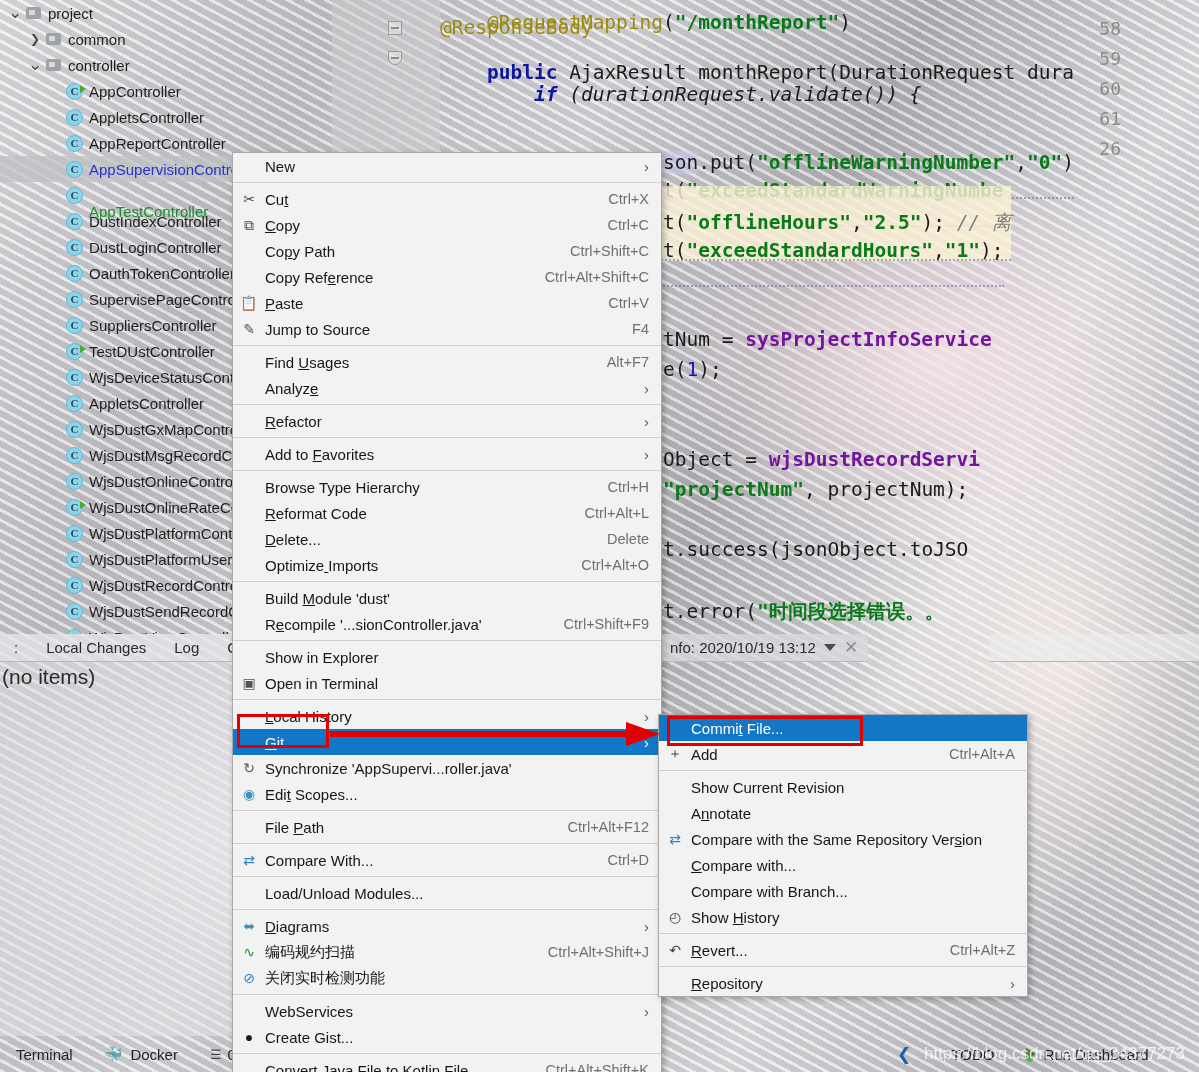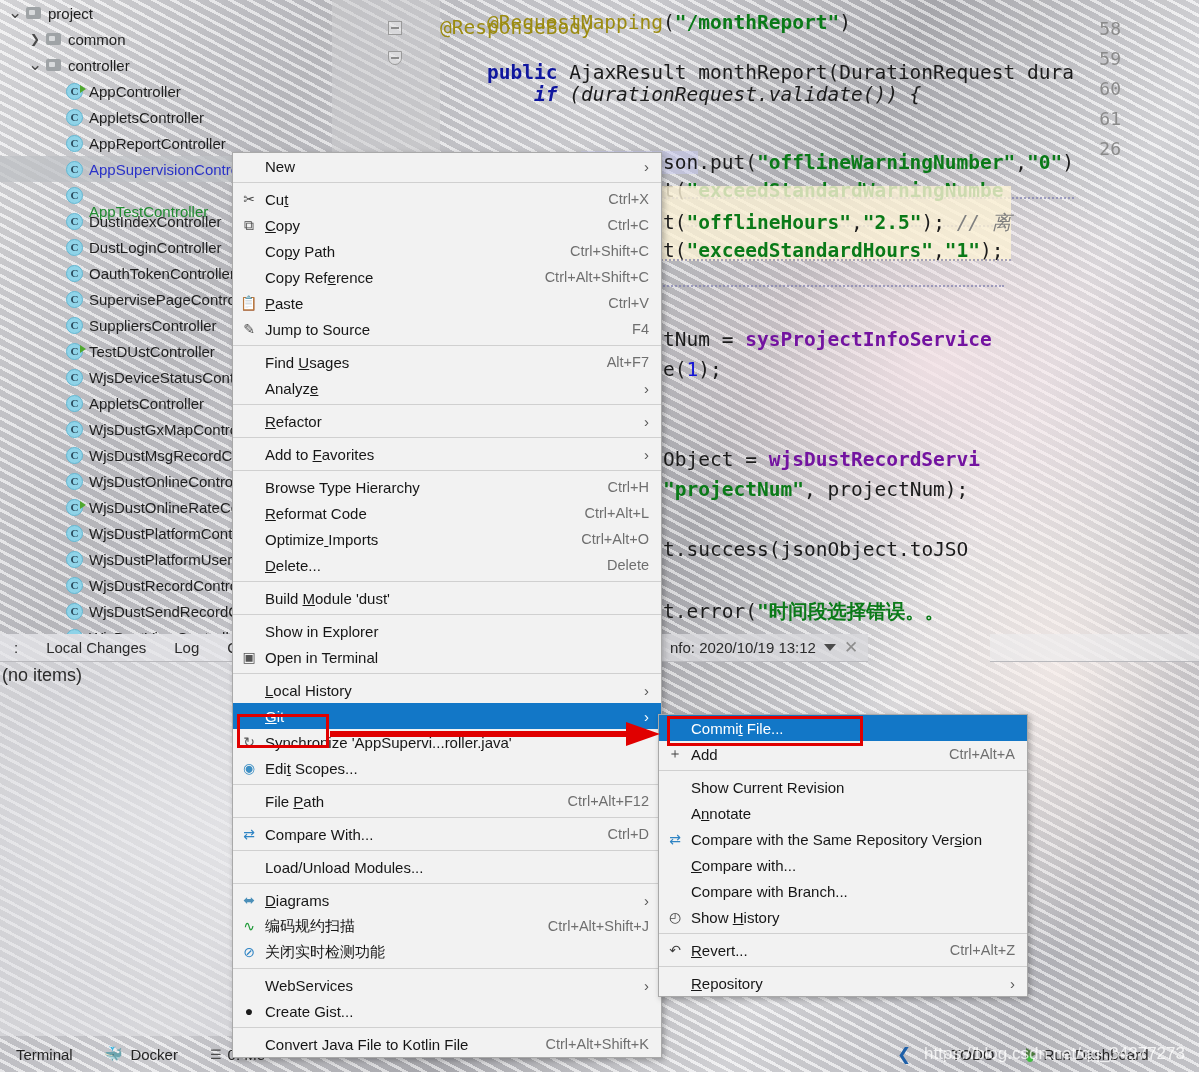--- a/index.html
+++ b/index.html
@@ -104,21 +104,21 @@
     position:absolute; left:0; top:634px; width:232px; height:402px;
     background:rgba(228,228,231,.55);
   }
   #vcs-tabs{
     position:absolute; left:0; top:634px; width:665px; height:28px;
     display:flex; align-items:center; font-size:15px; color:#2b2b2b;
     border-bottom:1px solid #b9b9bd; background:rgba(232,232,235,.5);
   }
   #vcs-tabs .t{ padding:0 14px; }
   #vcs-noitems{
-    position:absolute; left:0; top:665px; font-size:18px; color:#2b2b2b; padding-left:2px;
+    position:absolute; left:0; top:665px; font-size:21px; color:#2b2b2b; padding-left:2px;
   }
   #editor-info{
     position:absolute; left:660px; top:634px; height:28px;
     display:flex; align-items:center; gap:8px; font-size:15px; color:#2b2b2b;
     background:rgba(216,216,220,.8); padding:0 10px;
     border-bottom:1px solid #b9b9bd;
   }
   #editor-info .caret{ width:0;height:0;border-left:6px solid transparent;border-right:6px solid transparent;border-top:7px solid #4b4b4b;}
   #editor-info .xc{ color:#8d8d8d; font-size:17px; }
   #info-strip-right{
@@ -443,30 +443,34 @@
     <div class="msep"></div>
     <div class="mi">
       <span>Browse Type Hierarchy</span>
       <span class="acc">Ctrl+H</span>
     </div>
     <div class="mi">
       <span><span class="u">R</span>eformat Code</span>
       <span class="acc">Ctrl+Alt+L</span>
     </div>
     <div class="mi">
+      <span><span class="u">D</span>elete...</span>
+      <span class="acc">Delete</span>
+    </div>
+    <div class="mi">
       <span>Optimize<span class="u"> </span>Imports</span>
       <span class="acc">Ctrl+Alt+O</span>
     </div>
-    <div class="mi">
-      <span><span class="u">D</span>elete...</span>
-      <span class="acc">Delete</span>
-    </div>
     <div class="msep"></div>
     <div class="mi">
       <span>Build <span class="u">M</span>odule 'dust'</span>
+    </div>
+    <div class="mi">
+      <span>R<span class="u">e</span>compile '...sionController.java'</span>
+      <span class="acc">Ctrl+Shift+F9</span>
     </div>
     <div class="msep"></div>
     <div class="mi">
       <span>Show in Explorer</span>
     </div>
     <div class="mi">
       <span class="ic" style="color: rgb(85, 85, 85);">▣</span>
       <span>Open in Terminal</span>
     </div>
     <div class="msep"></div>

